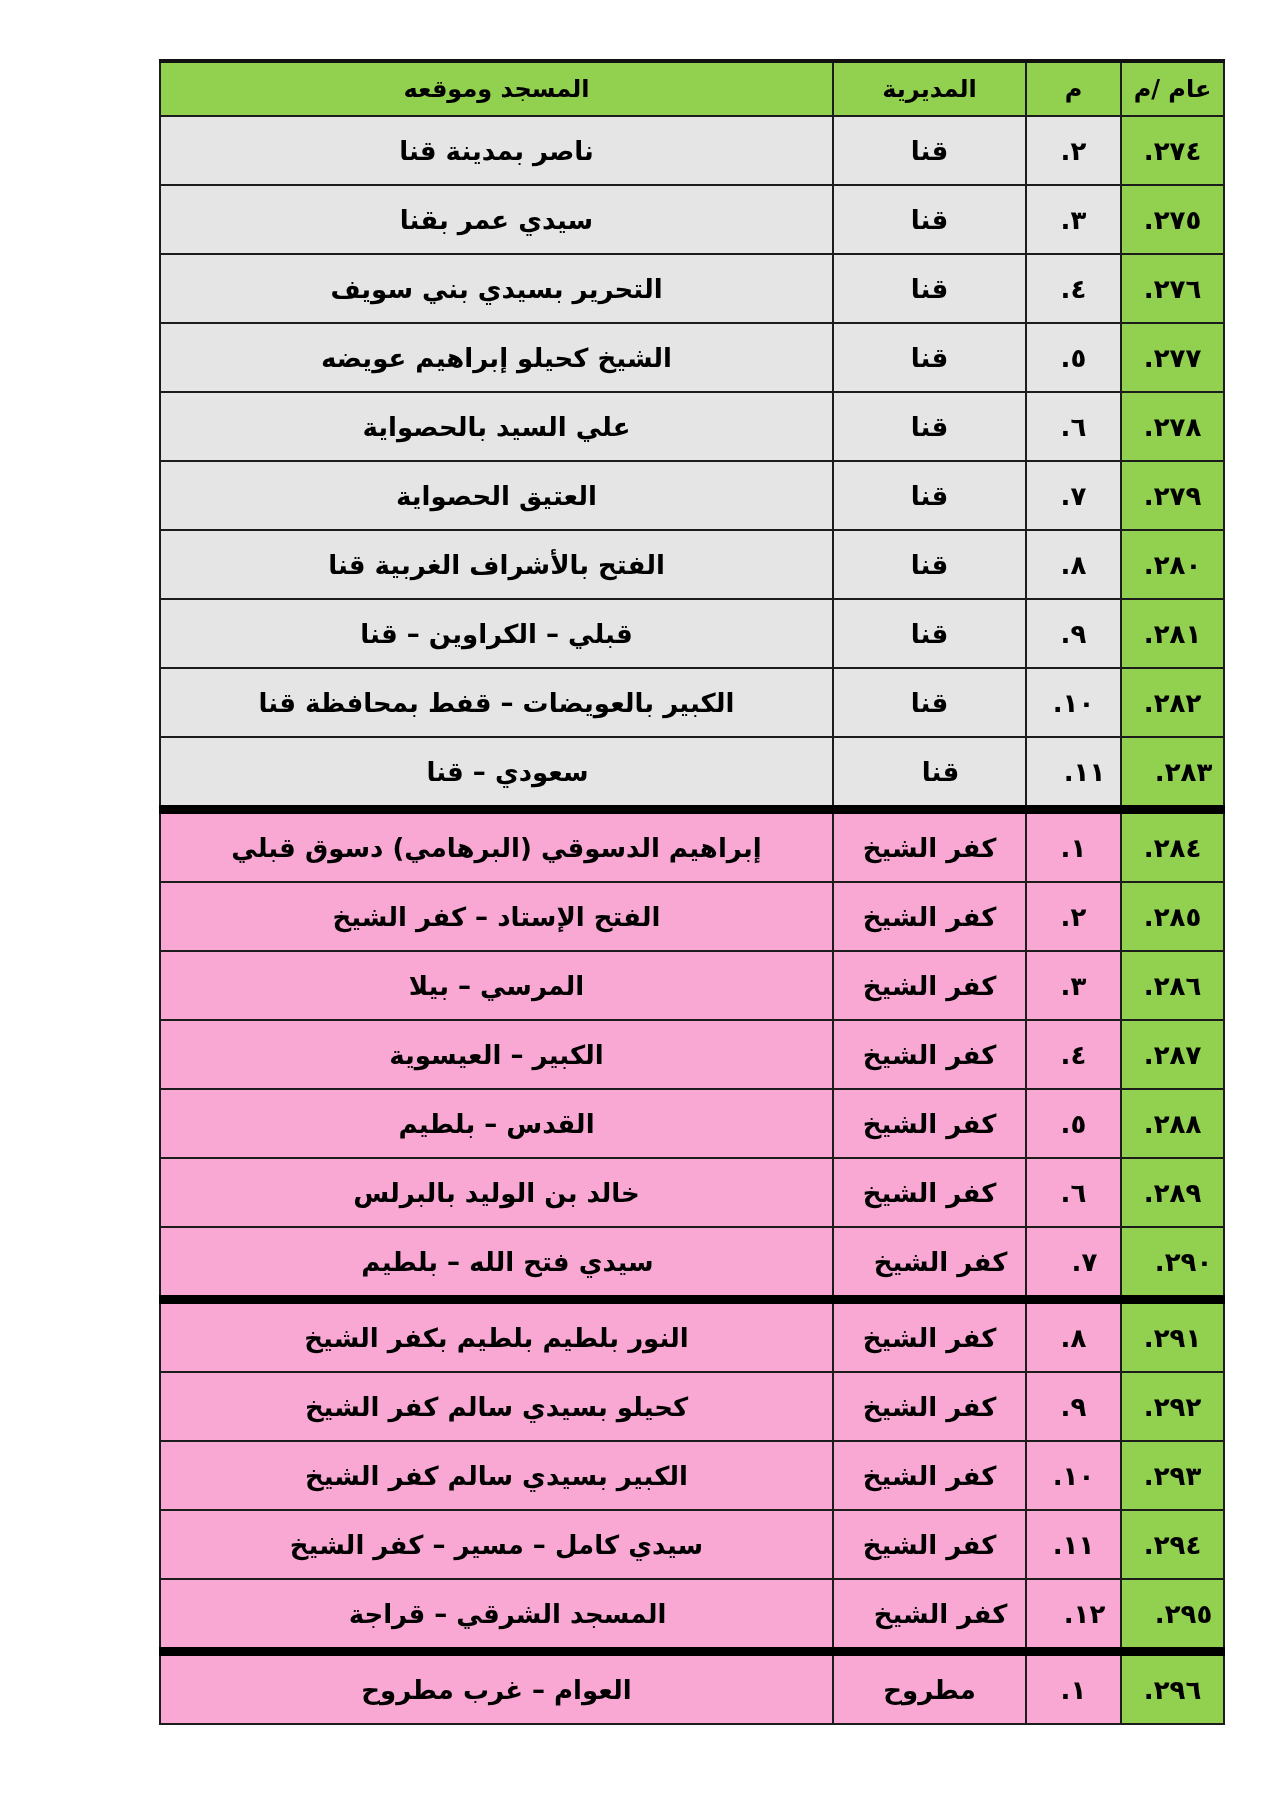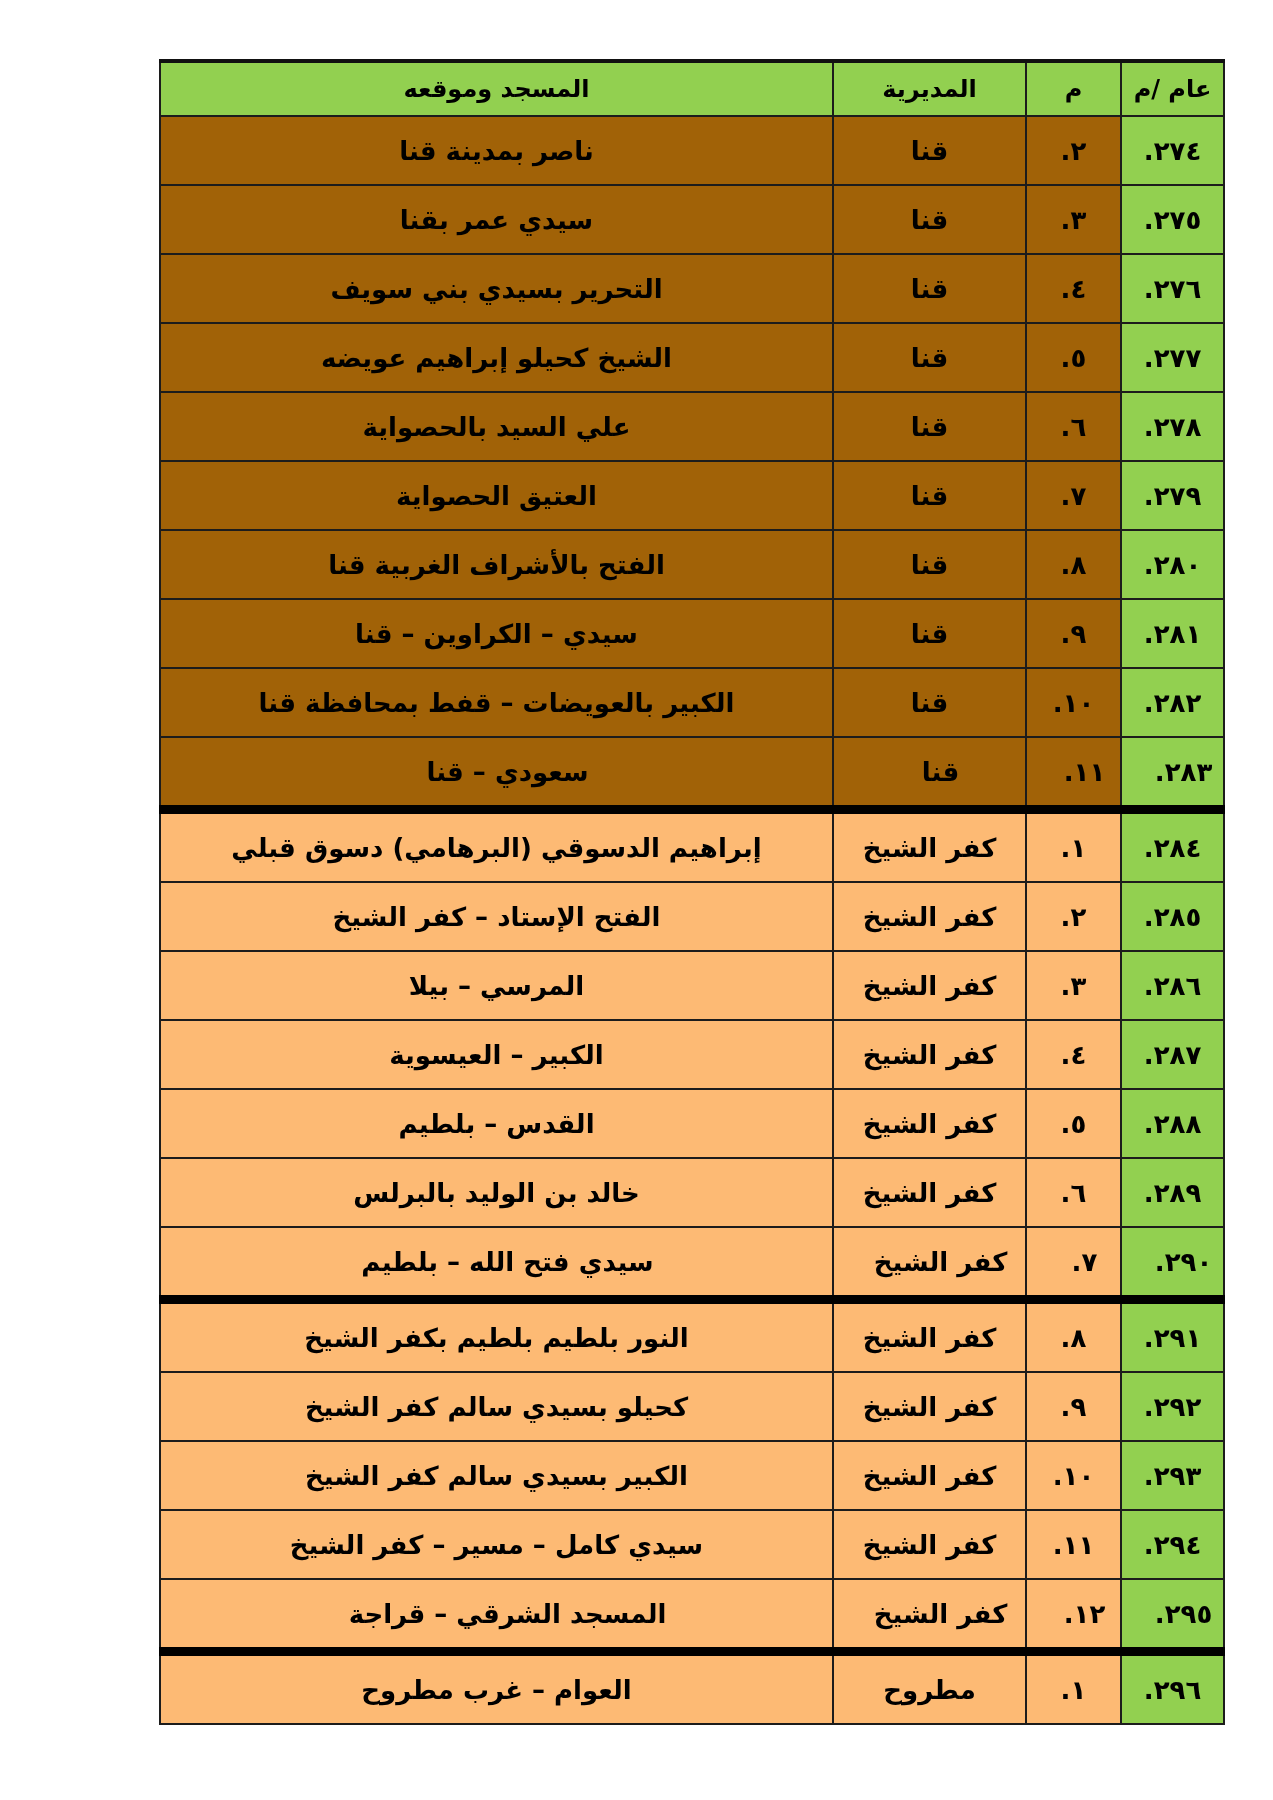--- a/index.html
+++ b/index.html
@@ -37,22 +37,22 @@
   table.mosques th {
     background: #92d050;
     height: 52px;
     font-size: 24px;
     border-top: 4px solid #111111;
   }
   table.mosques td {
     height: 67px;
     font-size: 26px;
   }
-  tr.sec-blue td { background: #a16207; }
-  tr.sec-green td { background: #fdba74; }
+  tr.sec-blue td { background: #e5e5e5; }
+  tr.sec-green td { background: #f9a8d4; }
   td.serial-col, th.serial-col { background: #92d050 !important; }
   td.num-col { font-size: 25px; }
   tr.divider-after td { border-bottom: 9px solid #000000; padding-left: 28px; }
   .ltr-num { direction: ltr; unicode-bidi: isolate; }
 </style>
 </head>
 <body>
 
 <div class="page">
   <table class="mosques">
@@ -118,21 +118,21 @@
       <td class="serial-col ltr-num">.٢٨٠</td>
       <td class="num-col ltr-num">.٨</td>
       <td>قنا</td>
       <td>الفتح بالأشراف الغربية قنا</td>
     </tr>
 
     <tr class="sec-blue">
       <td class="serial-col ltr-num">.٢٨١</td>
       <td class="num-col ltr-num">.٩</td>
       <td>قنا</td>
-      <td>سيدي – الكراوين – قنا</td>
+      <td>قبلي – الكراوين – قنا</td>
     </tr>
 
     <tr class="sec-blue">
       <td class="serial-col ltr-num">.٢٨٢</td>
       <td class="num-col ltr-num">.١٠</td>
       <td>قنا</td>
       <td>الكبير بالعويضات – قفط بمحافظة قنا</td>
     </tr>
 
     <tr class="sec-blue divider-after">

